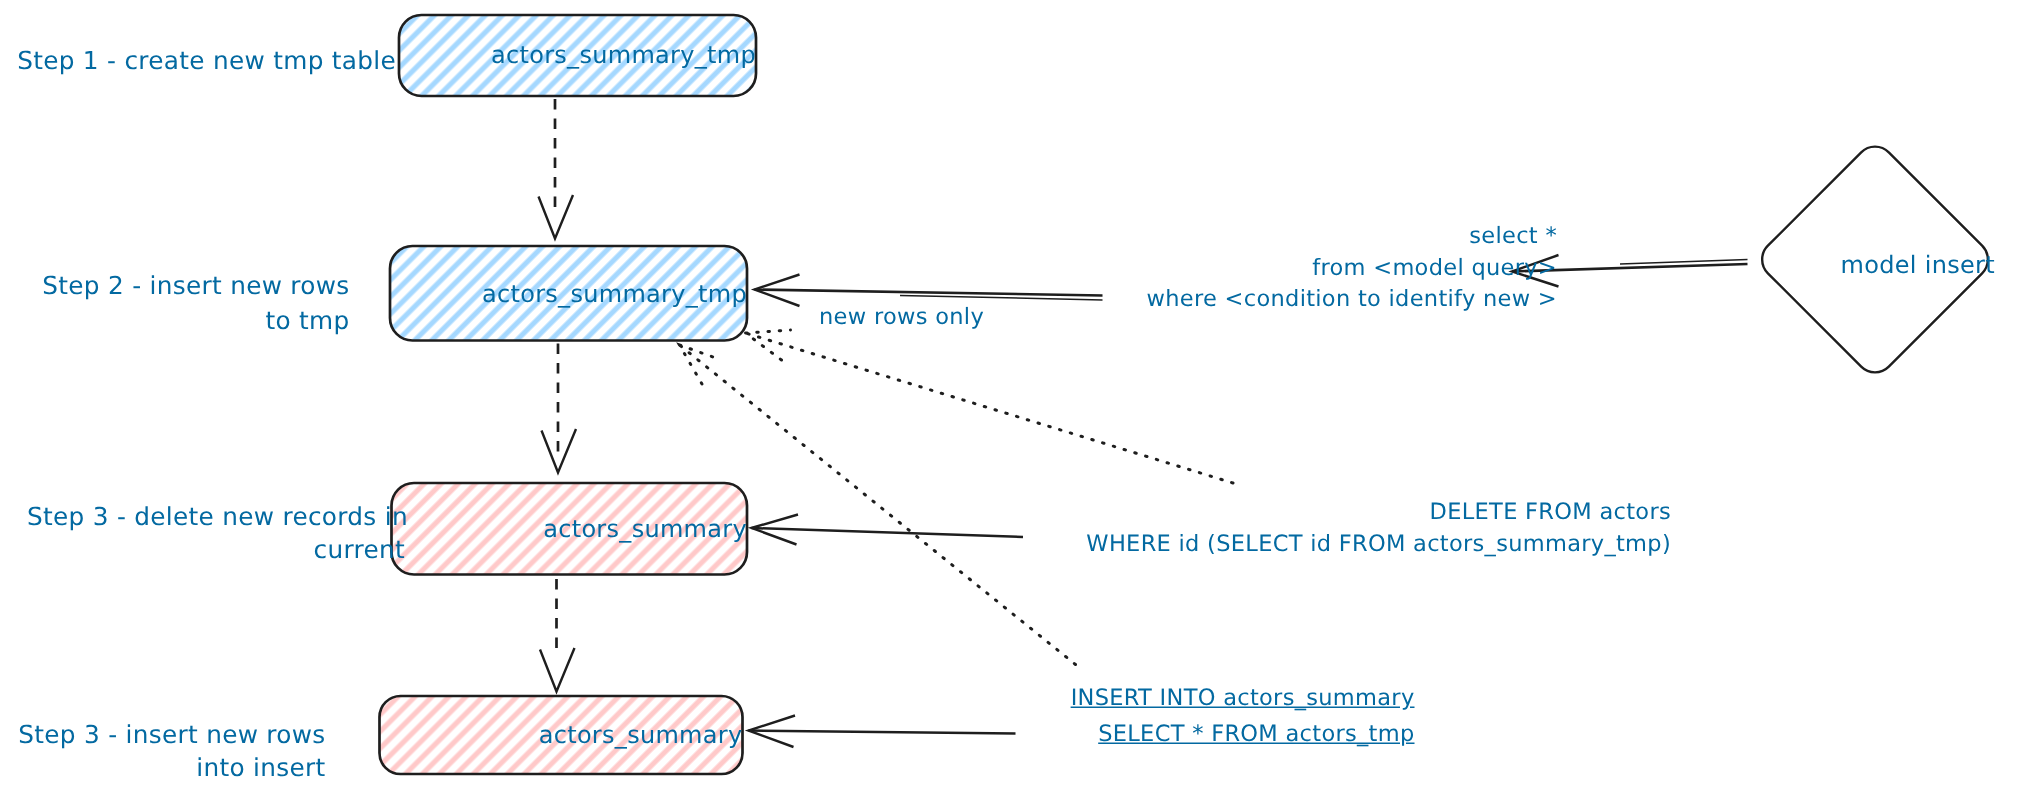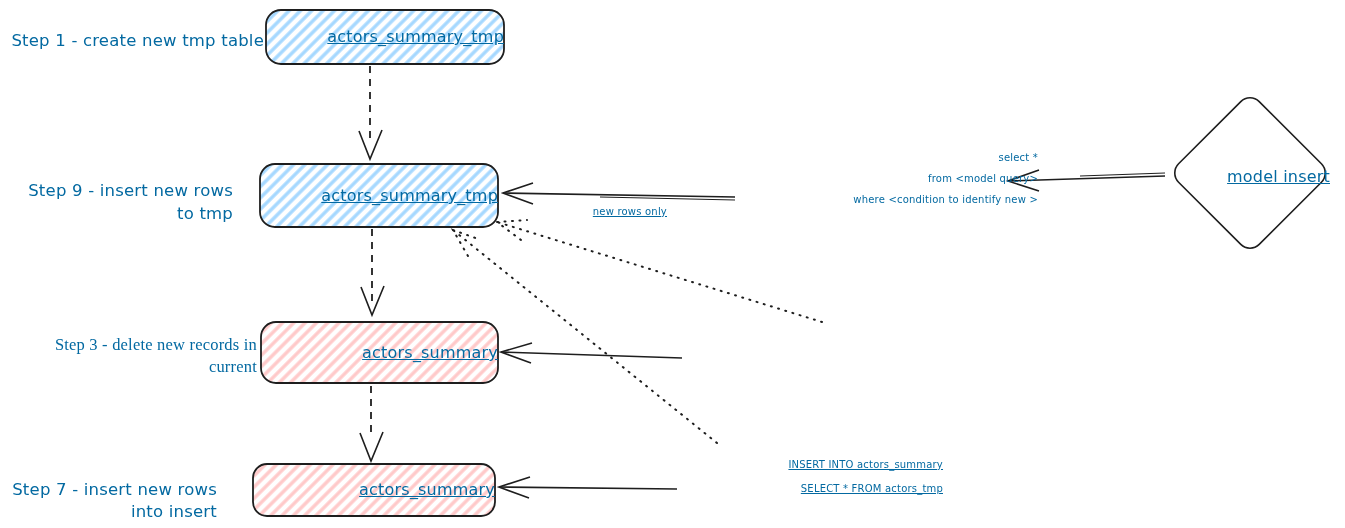--- a/index.html
+++ b/index.html
@@ -14,22 +14,22 @@
   #shapes{position:absolute;left:0;top:0;}
   .t{
     position:absolute;
     color:#0369a1;
     text-align:right;
     white-space:nowrap;
     letter-spacing:0.2px;
   }
   .t span{display:block;}
   .step-label{font-size:16.5px;line-height:23px;}
-  .node-label{font-size:16px;line-height:22px;text-decoration:underline;}
-  .sql{font-size:10px;line-height:21px;}
+  .node-label{font-size:16px;line-height:22px;}
+  .sql{font-size:15px;line-height:21px;}
 </style>
 </head>
 <body>
 
 <div id="canvas">
 
   <svg id="shapes" width="1345" height="528" viewBox="0 0 1345 528">
     <defs>
       <pattern id="hatchBlue" patternUnits="userSpaceOnUse" width="8" height="8" patternTransform="rotate(45)">
         <rect width="8" height="8" fill="#ffffff"></rect>
@@ -88,46 +88,50 @@
       <path d="M717 443 L453 230" stroke-width="2"></path>
       <polyline points="468,256 453,230 481,240" stroke-width="2"></polyline>
     </g>
   </svg>
 
   <div class="t step-label" style="left:8px;top:29px;width:256px;">Step 1 - create new tmp table</div>
 
   <div class="t node-label" style="left:266px;top:26px;width:238px;">actors_summary_tmp</div>
 
   <div class="t step-label" style="left:18px;top:179px;width:215px;">
-    <span>Step 9 - insert new rows</span>
+    <span>Step 2 - insert new rows</span>
     <span>to tmp</span>
   </div>
 
   <div class="t node-label" style="left:260px;top:185px;width:238px;">actors_summary_tmp</div>
 
-  <div class="t sql" style="left:545px;top:201px;width:122px;text-decoration:underline;">new rows only</div>
+  <div class="t sql" style="left:534px;top:201px;width:122px;">new rows only</div>
 
   <div class="t sql" style="left:733px;top:147px;width:305px;">
     <span>select *</span>
     <span>from &lt;model query&gt;</span>
     <span>where &lt;condition to identify new &gt;</span>
   </div>
 
   <div class="t node-label" style="left:1170px;top:166px;width:160px;">model insert</div>
 
-  <div class="t step-label" style="left:5px;top:334px;width:252px;line-height:22px;font-family:Liberation Serif, serif;">
+  <div class="t step-label" style="left:18px;top:334px;width:252px;line-height:22px;">
     <span>Step 3 - delete new records in</span>
     <span>current</span>
   </div>
 
   <div class="t node-label" style="left:261px;top:342px;width:237px;">actors_summary</div>
 
+  <div class="t sql" style="left:690px;top:331px;width:424px;">
+    <span>DELETE FROM actors</span>
+    <span>WHERE id (SELECT id FROM actors_summary_tmp)</span>
+  </div>
 
   <div class="t step-label" style="left:10px;top:479px;width:207px;line-height:22px;">
-    <span>Step 7 - insert new rows</span>
+    <span>Step 3 - insert new rows</span>
     <span>into insert</span>
   </div>
 
   <div class="t node-label" style="left:253px;top:479px;width:242px;">actors_summary</div>
 
   <div class="t sql" style="left:687px;top:453px;width:256px;line-height:24px;text-decoration:underline;">
     <span>INSERT INTO actors_summary</span>
     <span>SELECT * FROM actors_tmp</span>
   </div>
 

